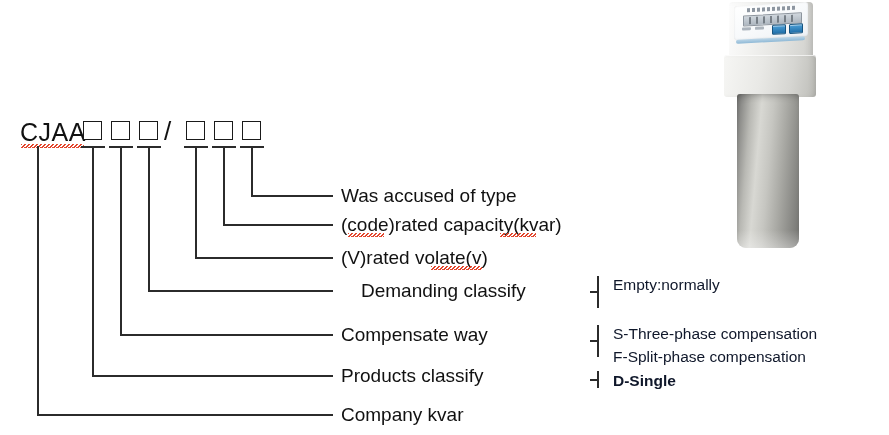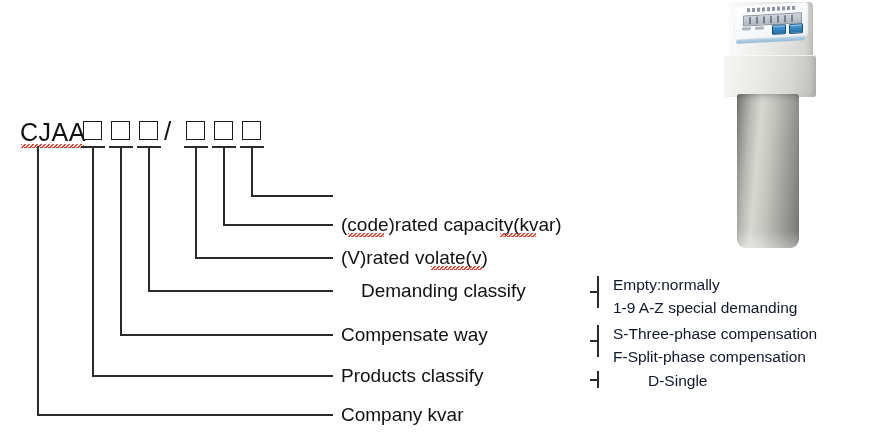--- a/index.html
+++ b/index.html
@@ -171,20 +171,21 @@
   <div class="vline" style="left:120px;top:146px;height:189px;"></div>
   <div class="hline" style="left:120px;top:334px;width:213px;"></div>
 
   <div class="tick" style="left:81px;top:146px;width:24px;"></div>
   <div class="vline" style="left:92px;top:146px;height:230px;"></div>
   <div class="hline" style="left:92px;top:375px;width:241px;"></div>
 
   <div class="vline" style="left:37px;top:146px;height:269px;"></div>
   <div class="hline" style="left:37px;top:414px;width:296px;"></div>
 
+  <div class="label" style="left:341px;top:186px;">Was accused of type</div>
 
   <div class="label" style="left:341px;top:215px;">(code)rated capacity(kvar)</div>
   <div class="squiggle" style="left:348px;top:233px;width:36px;"></div>
   <div class="squiggle" style="left:500px;top:233px;width:36px;"></div>
 
   <div class="label" style="left:341px;top:248px;">(V)rated volate(v)</div>
   <div class="squiggle" style="left:431px;top:266px;width:51px;"></div>
 
   <div class="label" style="left:361px;top:281px;">Demanding classify</div>
 
@@ -192,34 +193,33 @@
 
   <div class="label" style="left:341px;top:366px;">Products classify</div>
 
   <div class="label" style="left:341px;top:405px;">Company kvar</div>
 
   <div class="brk" style="left:590px;top:276px;width:9px;height:32px;">
     <div class="bstem" style="height:32px;"></div>
     <div class="barm" style="top:15px;"></div>
   </div>
   <div class="note" style="left:613px;top:277px;">Empty:normally</div>
-  <div class="note" style="left:613px;top:300px;">1-9 A-Z special demanding</div>
 
   <div class="brk" style="left:590px;top:325px;width:9px;height:32px;">
     <div class="bstem" style="height:32px;"></div>
     <div class="barm" style="top:15px;"></div>
   </div>
   <div class="note" style="left:613px;top:349px;">F-Split-phase compensation</div>
   <div class="note" style="left:613px;top:326px;">S-Three-phase compensation</div>
 
   <div class="brk" style="left:590px;top:371px;width:9px;height:17px;">
     <div class="bstem" style="height:17px;"></div>
     <div class="barm" style="top:8px;"></div>
   </div>
-  <div class="note" style="left:648px;top:373px;">D-Single</div>
+  <div class="note" style="left:613px;top:373px;font-weight:bold;">D-Single</div>
 
   <div id="device" style="left:718px;top:2px;width:106px;height:250px;">
 
     <div class="dev-top" style="left:11px;top:0px;width:84px;height:62px;"></div>
 
     <div class="dev-panel" style="left:16px;top:2px;width:74px;height:34px;">
       <div class="panel-title" style="left:13px;top:3px;width:48px;"></div>
 
       <div class="panel-display" style="left:9px;top:10px;width:57px;height:9px;">
         <div class="seg" style="left:5px;"></div>

